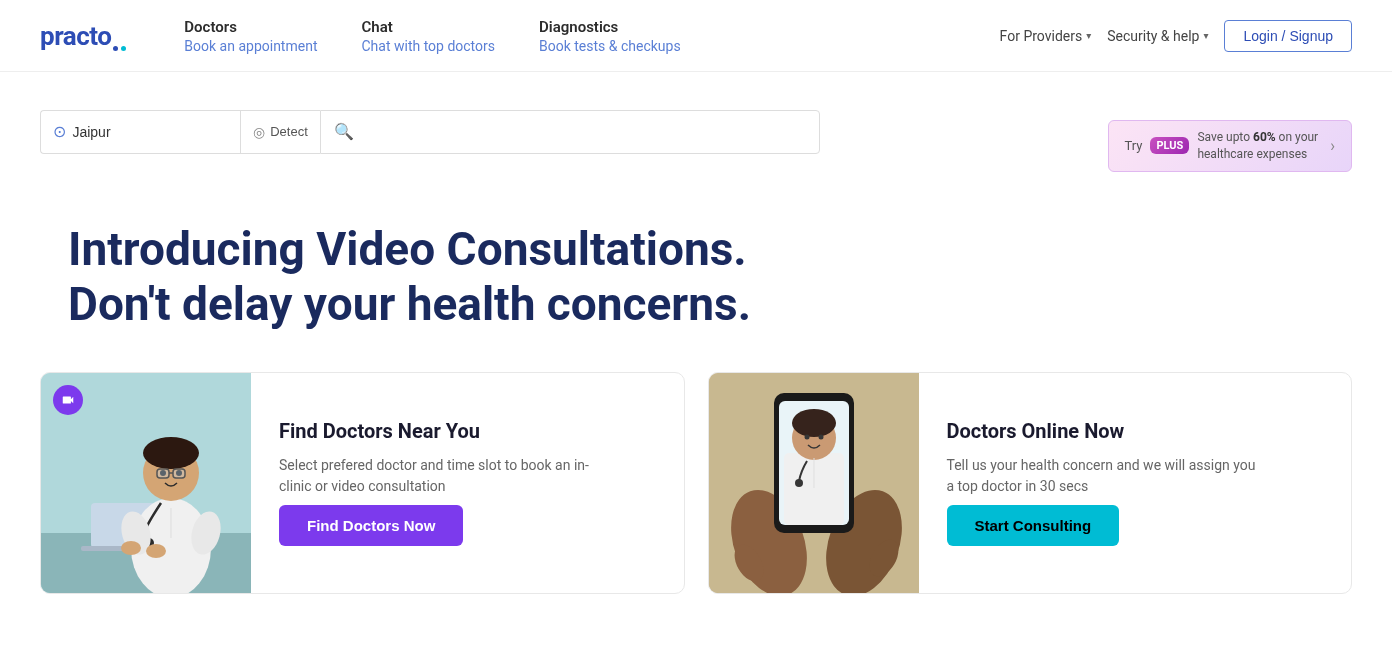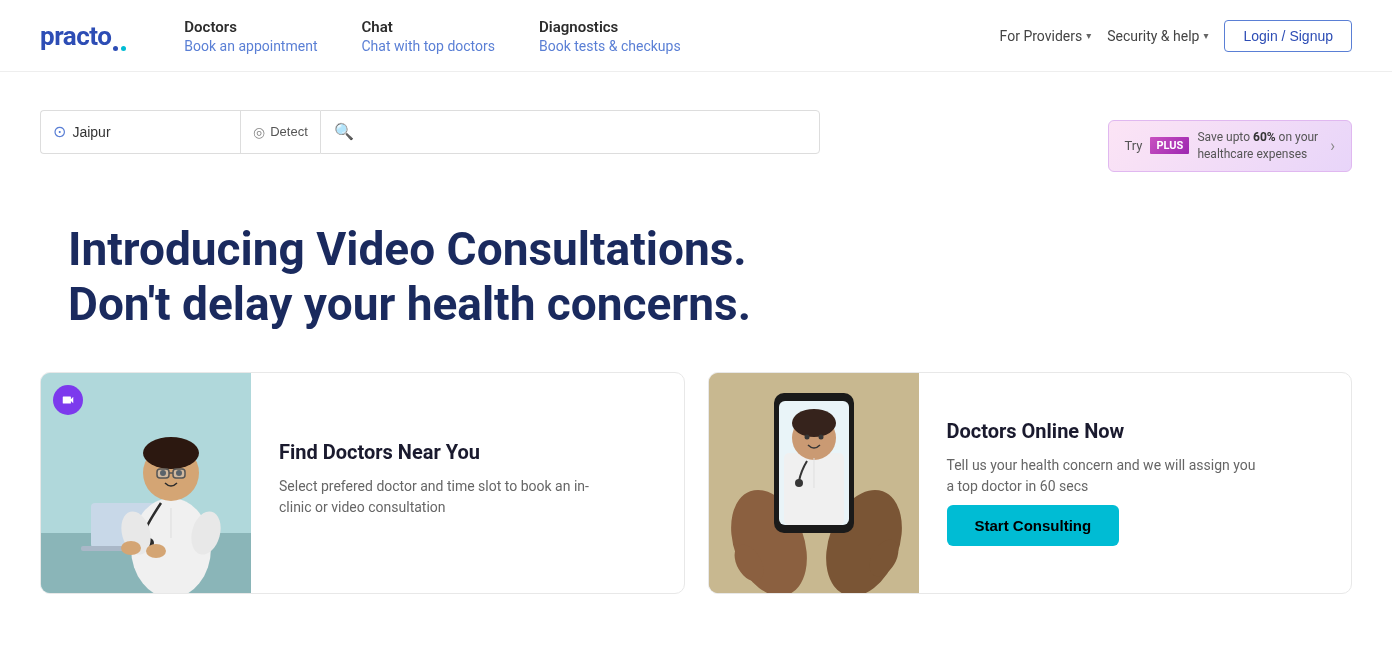--- a/index.html
+++ b/index.html
@@ -163,21 +163,21 @@
       cursor: pointer;
       margin-top: 28px;
     }
     .try-text { font-size: 13px; color: #555; }
     .plus-badge {
       background: linear-gradient(135deg, #c850c0, #9c27b0);
       color: #fff;
       font-size: 11px;
       font-weight: 700;
       padding: 2px 6px;
-      border-radius: 1px;
+      border-radius: 6px;
     }
     .plus-desc { font-size: 12px; color: #555; line-height: 1.4; }
     .plus-desc strong { color: #333; }
     .plus-chevron { font-size: 16px; color: #888; margin-left: 4px; }
 
     
     .hero {
       padding: 40px 40px 30px;
       margin-left: 28px;
     }
@@ -398,20 +398,21 @@
         <ellipse cx="95" cy="160" rx="14" ry="22" fill="#e8e8e8" transform="rotate(-15 95 160)"></ellipse>
         <ellipse cx="165" cy="160" rx="14" ry="22" fill="#e8e8e8" transform="rotate(15 165 160)"></ellipse>
 
         <ellipse cx="90" cy="175" rx="10" ry="7" fill="#d4a574"></ellipse>
         <ellipse cx="115" cy="178" rx="10" ry="7" fill="#d4a574"></ellipse>
       </svg>
     </div>
     <div class="card-content">
       <h2 class="card-title">Find Doctors Near You</h2>
       <p class="card-desc">Select prefered doctor and time slot to book an in-clinic or video consultation</p>
+      <button class="btn-find">Find Doctors Now</button>
     </div>
   </div>
 
   <div class="card">
     <div class="card-image img-doctor-online">
 
       <svg class="doctor-figure" viewBox="0 0 210 220" xmlns="http://www.w3.org/2000/svg">
 
         <rect width="210" height="220" fill="#c8b890"></rect>
 
@@ -438,18 +439,18 @@
         <path d="M98 88 Q92 98 90 108" stroke="#2c2c2c" stroke-width="2" fill="none"></path>
         <circle cx="90" cy="110" r="4" fill="#2c2c2c"></circle>
 
         <line x1="105" y1="85" x2="105" y2="115" stroke="#ddd" stroke-width="1"></line>
 
         <rect x="70" y="28" width="70" height="124" rx="6" fill="rgba(255,255,255,0.05)"></rect>
       </svg>
     </div>
     <div class="card-content">
       <h2 class="card-title">Doctors Online Now</h2>
-      <p class="card-desc">Tell us your health concern and we will assign you a top doctor in 60 secs</p>
+      <p class="card-desc">Tell us your health concern and we will assign you a top doctor in 30 secs</p>
       <button class="btn-consult">Start Consulting</button>
     </div>
   </div>
 
 </div>
 
 </body></html>

